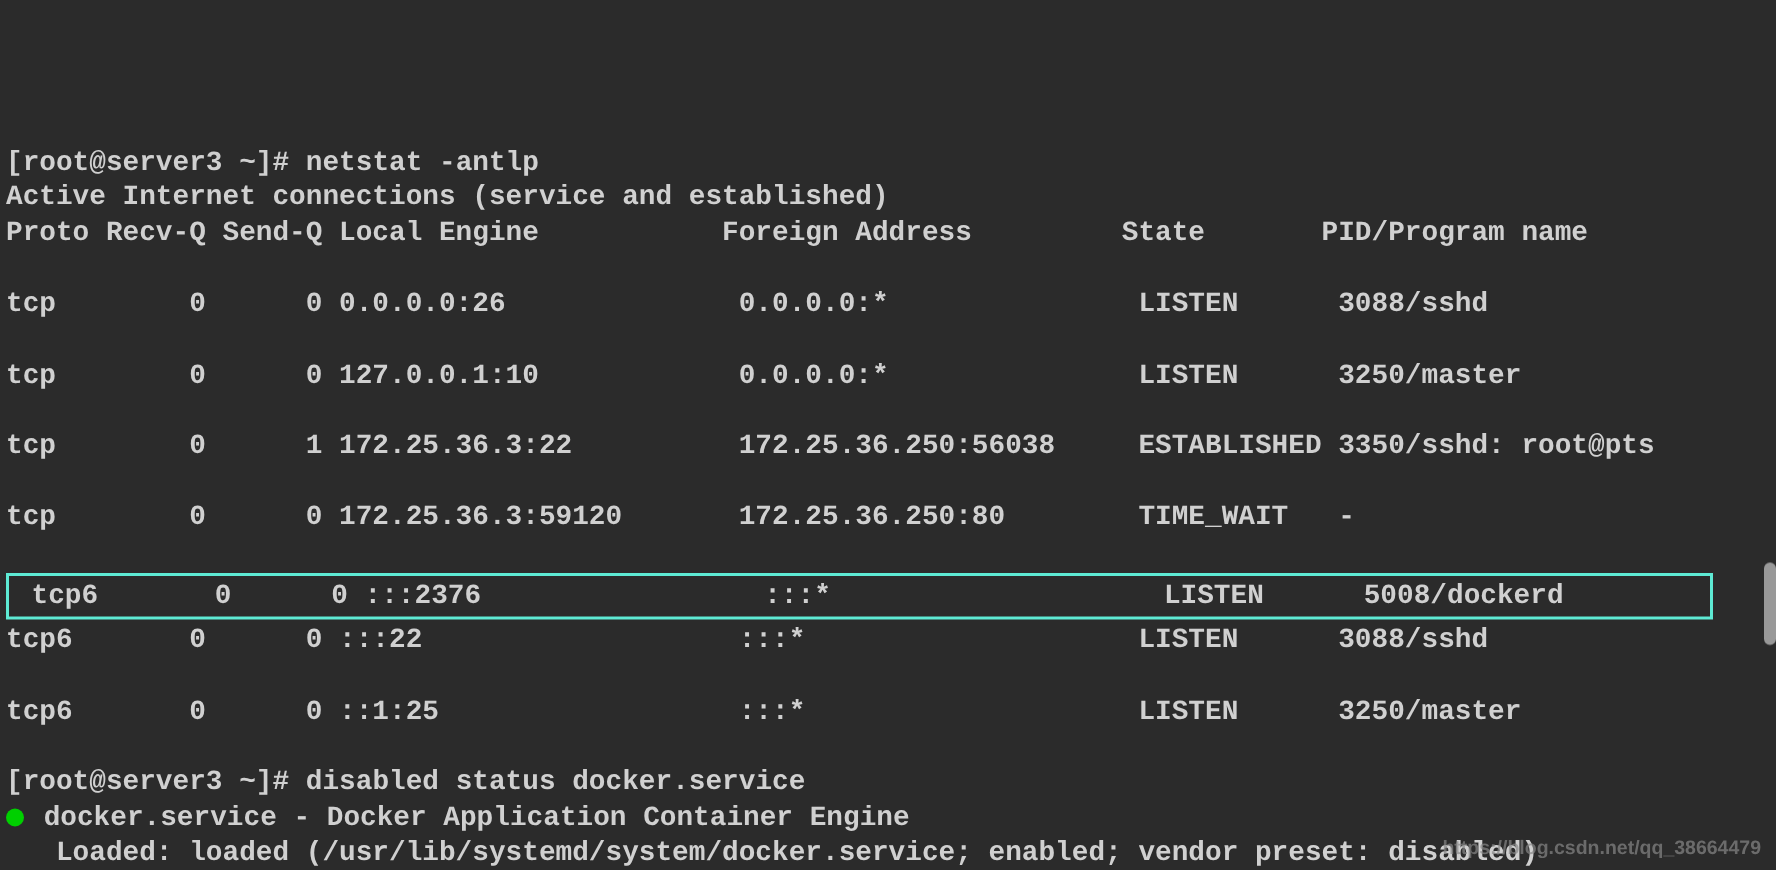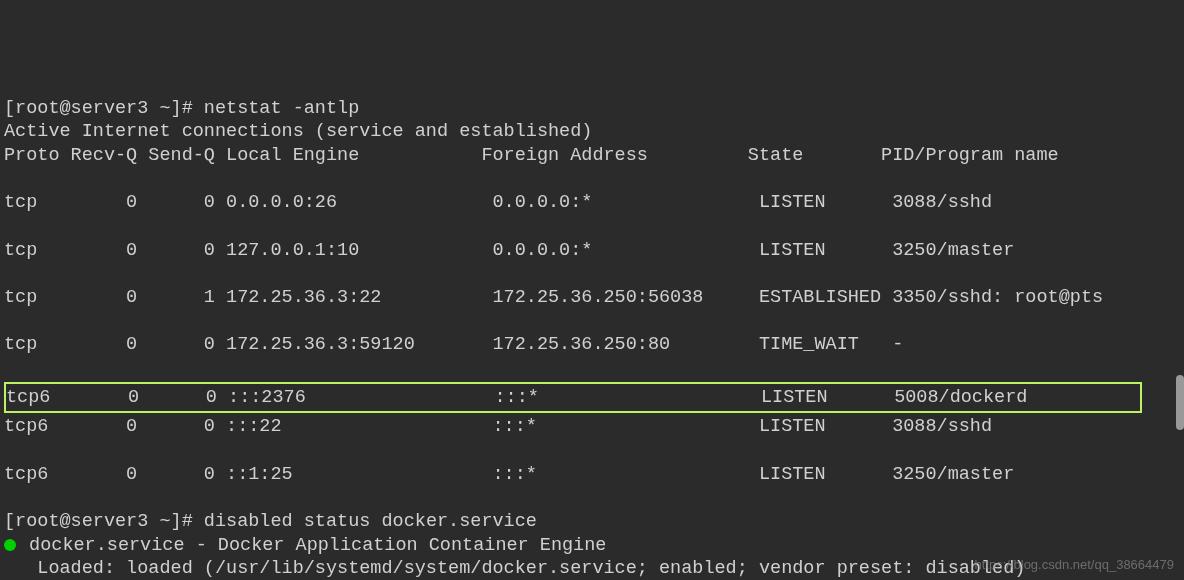--- a/index.html
+++ b/index.html
@@ -1,29 +1,29 @@
 <!DOCTYPE html>
 <html><head>
   <meta charset="utf-8">
   <style>
-    * { margin: 0; padding: 0; box-sizing: border-box; }
+    * { margin: 0; padding: 0; box-sizing: border-box; font-weight: bold; }
     body {
       background: #2b2b2b;
       color: #d0d0d0;
       font-family: "Courier New", Consolas, monospace;
       font-size: 18.5px;
       line-height: 1.28;
       white-space: pre;
       overflow-x: hidden;
       padding: 2px 4px;
     }
     .highlight-box {
-      border: 2px solid #bef264;
+      border: 2px solid #5eead4;
       display: inline-block;
-      padding: 2px 0;
+      padding: 2px 15px;
       margin: 1px 0 2px 0;
       min-width: 1138px;
     }
     .green-dot {
       display: inline-block;
       width: 12px;
       height: 12px;
       background: #00d000;
       border-radius: 50%;
       vertical-align: middle;

